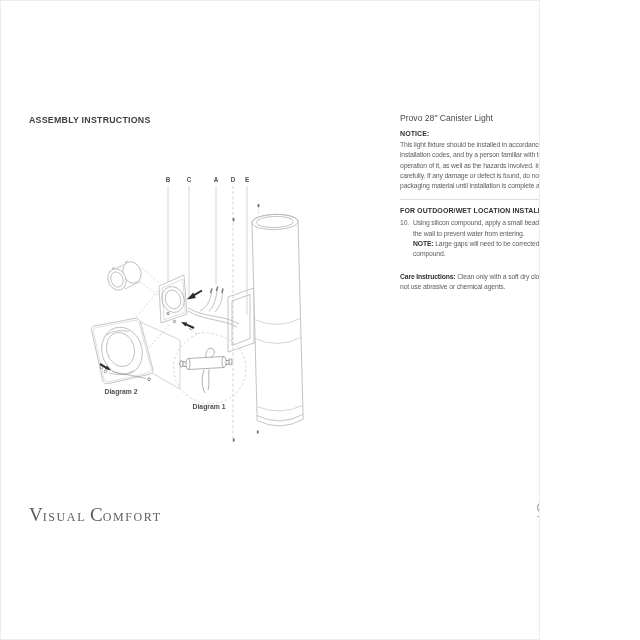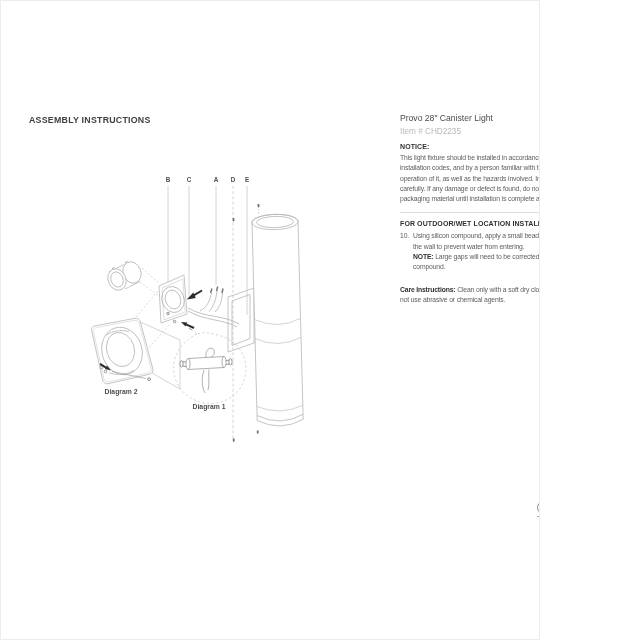--- a/index.html
+++ b/index.html
@@ -49,21 +49,20 @@
 </style>
 </head>
 <body>
 
 <div id="page">
 
   <div class="heading">ASSEMBLY INSTRUCTIONS</div>
 
   <div class="rightcol">
     <div class="product-name">Provo 28" Canister Light</div>
-    <div class="item-no">Item # CHD2235</div>
     <div class="sec-label">NOTICE:</div>
     <div class="body-text">This light fixture should be installed in accordance with all applicable, local installation codes, and by a person familiar with the construction and operation of it, as well as the hazards involved. Inspect item and contents carefully. If any damage or defect is found, do not install. Retain all packaging material until installation is complete and approved.</div>
     <hr class="divider">
     <div class="sec-label">FOR OUTDOOR/WET LOCATION INSTALLATION:</div>
     <div class="step">
       <span class="step-num">10.</span>
       <span>Using silicon compound, apply a small bead where backplate meets the wall to prevent water from entering.</span>
       <div class="note-line">
         <span class="inline-bold">NOTE:</span>
         <span>Large gaps will need to be corrected before applying silicon compound.</span>
@@ -199,20 +198,23 @@
         <path d="M182,360.5 l3,0.8 M182,365 l3,0.6"></path>
         <ellipse cx="229.5" cy="360.8" rx="1.6" ry="3.2"></ellipse>
         <path d="M228,359 l-3,0.8 M228,363 l-3,0.6"></path>
       </g>
     </g>
 
     <text class="caption" x="120" y="393" text-anchor="middle">Diagram 2</text>
     <text class="caption" x="208" y="408" text-anchor="middle">Diagram 1</text>
   </svg>
 
+  <div class="logo">
+    <span class="big">V</span><span class="small">ISUAL</span><span class="gap"></span><span class="big">C</span><span class="small">OMFORT</span>
+  </div>
 
   <div class="badges">
     <div class="etl">
       <div class="etl-circle">ETL</div>
       <div class="etl-bar1"></div>
       <div class="etl-bar2"></div>
     </div>
     <div class="badge-circle">WET</div>
     <div class="badge-circle">LED</div>
     <div class="page-badge">4</div>

